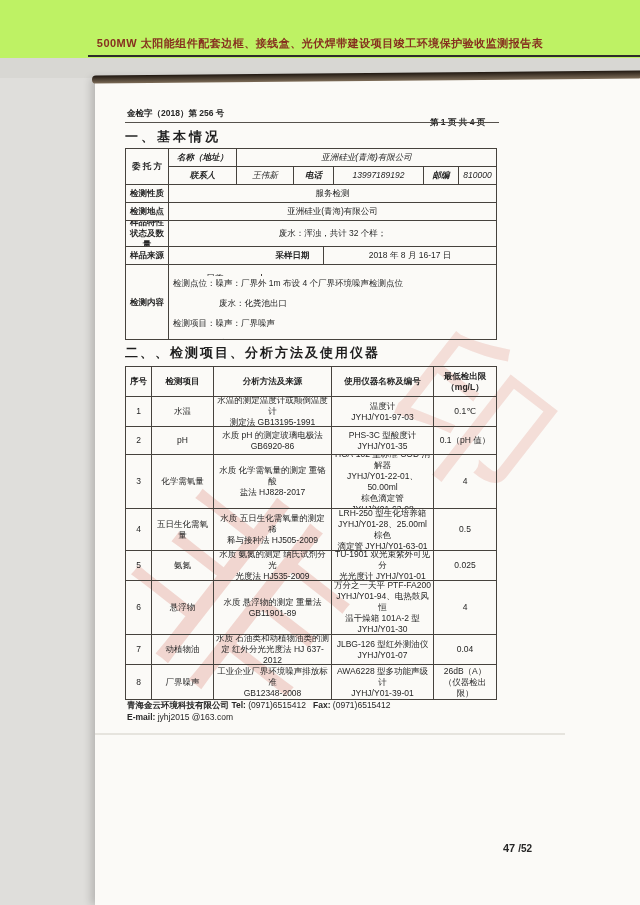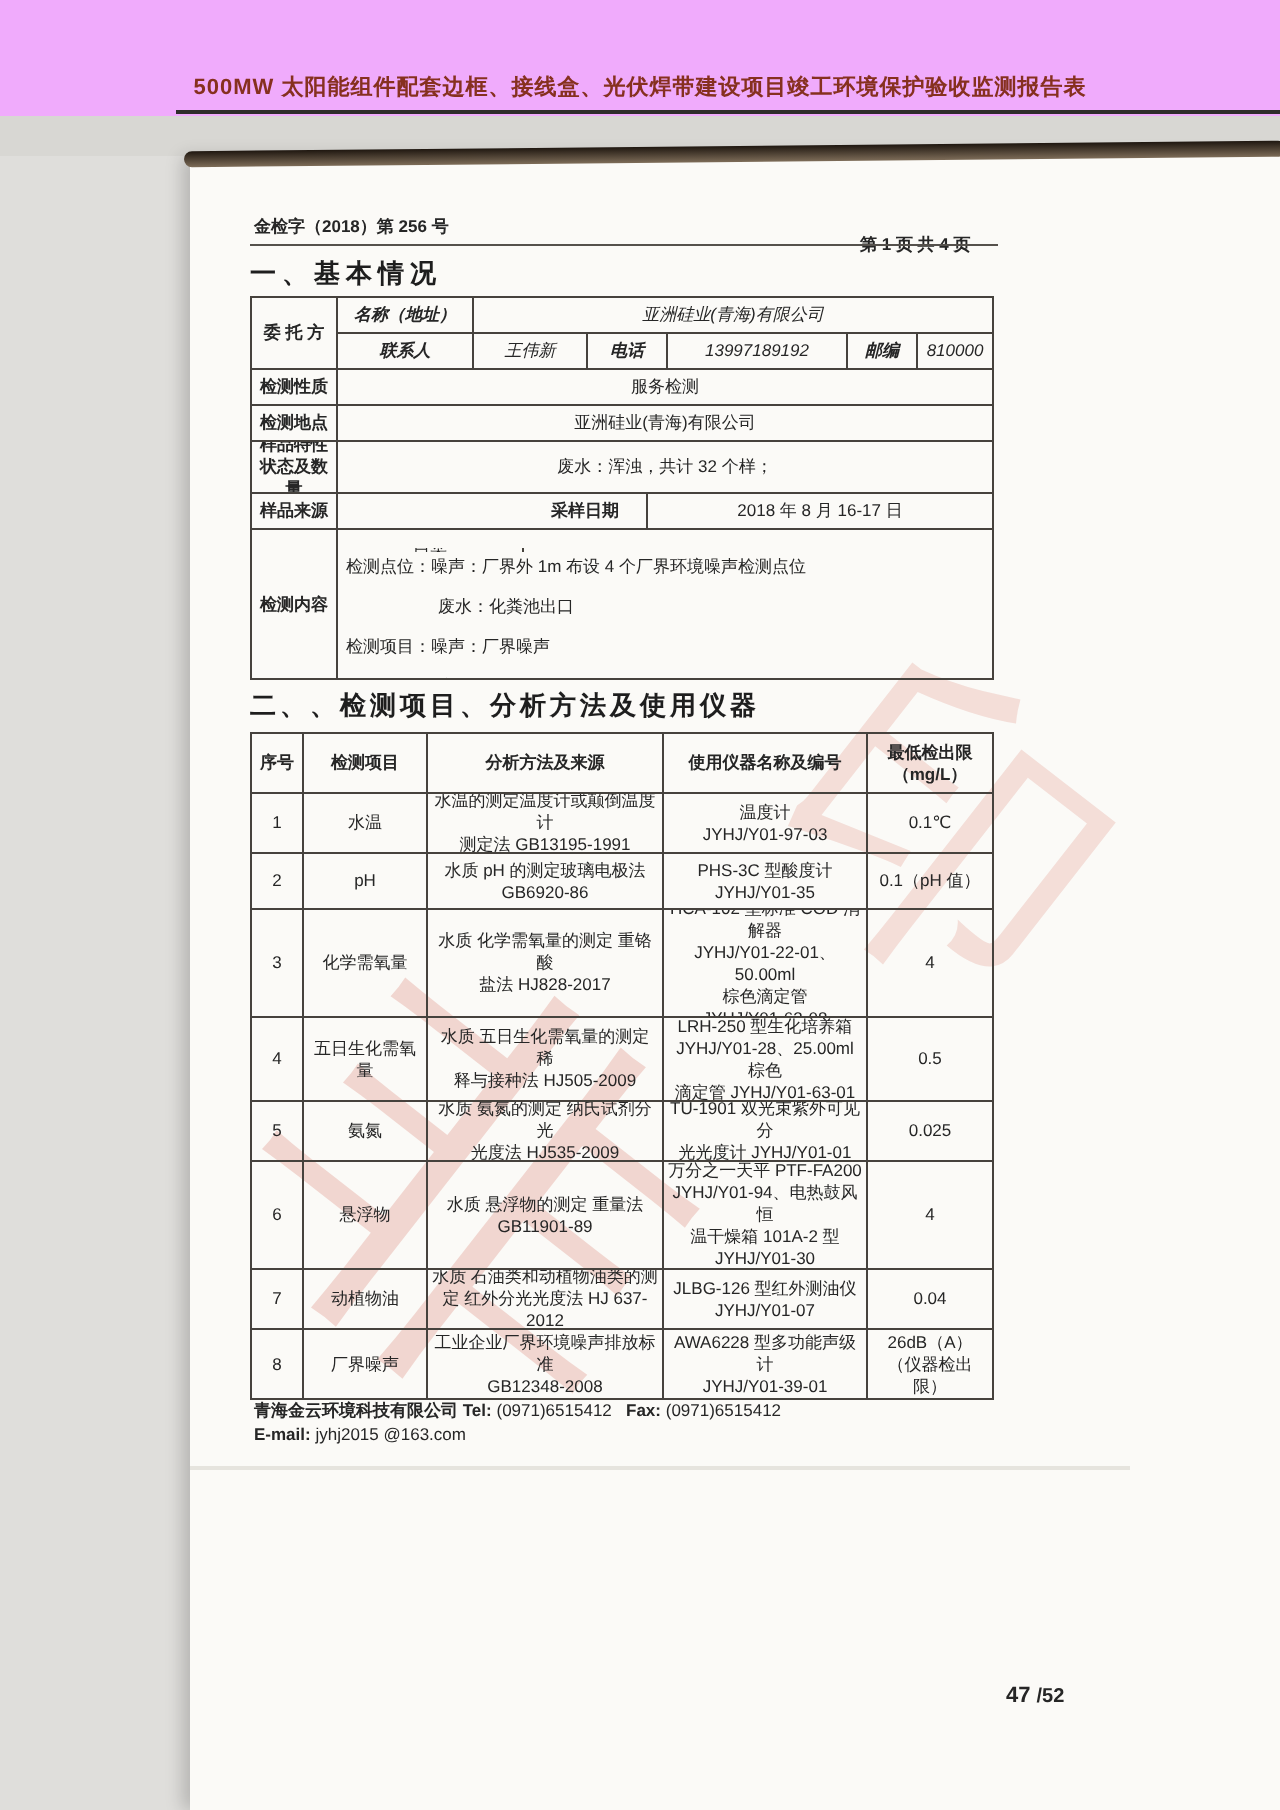--- a/index.html
+++ b/index.html
@@ -3,21 +3,21 @@
 <meta charset="utf-8">
 <style>
   html,body{margin:0;padding:0;}
   body{
     width:640px;height:905px;overflow:hidden;position:relative;
     background:#dfdedb;
     font-family:"Liberation Sans","DejaVu Sans",sans-serif;
     color:#262626;
   }
   
-  .topbar{position:absolute;left:0;top:0;width:640px;height:58px;background:#f0abfc;}
+  .topbar{position:absolute;left:0;top:0;width:640px;height:58px;background:#bef264;}
   .report-title{
     position:absolute;left:0;top:36px;width:640px;text-align:center;
     font-size:11px;font-weight:bold;color:#86301f;letter-spacing:.5px;white-space:nowrap;
   }
   .title-rule{position:absolute;left:88px;top:55px;width:552px;height:2px;background:#2f2d2b;}
   .gap-band{position:absolute;left:0;top:58px;width:640px;height:20px;background:#d8d7d3;}
 
   
   .page{
     position:absolute;left:95px;top:78px;width:545px;height:827px;

